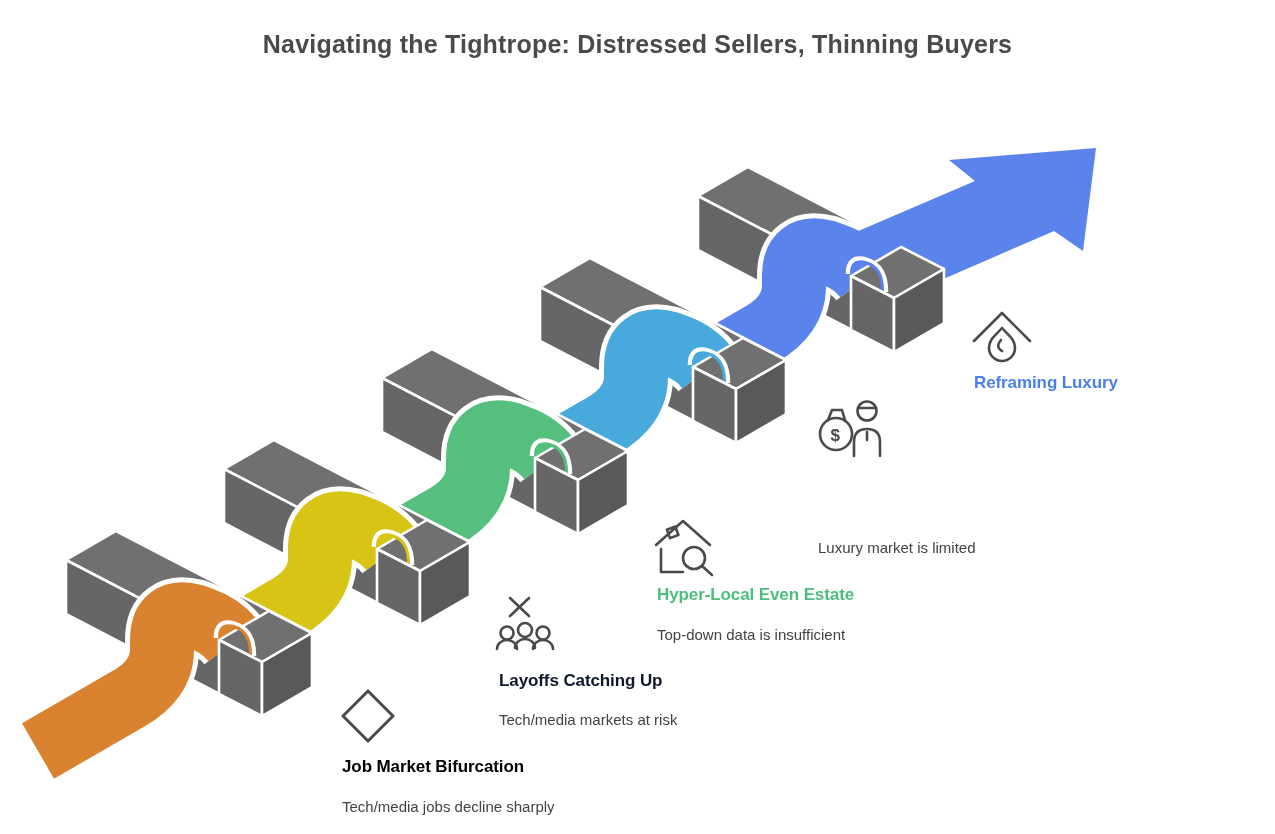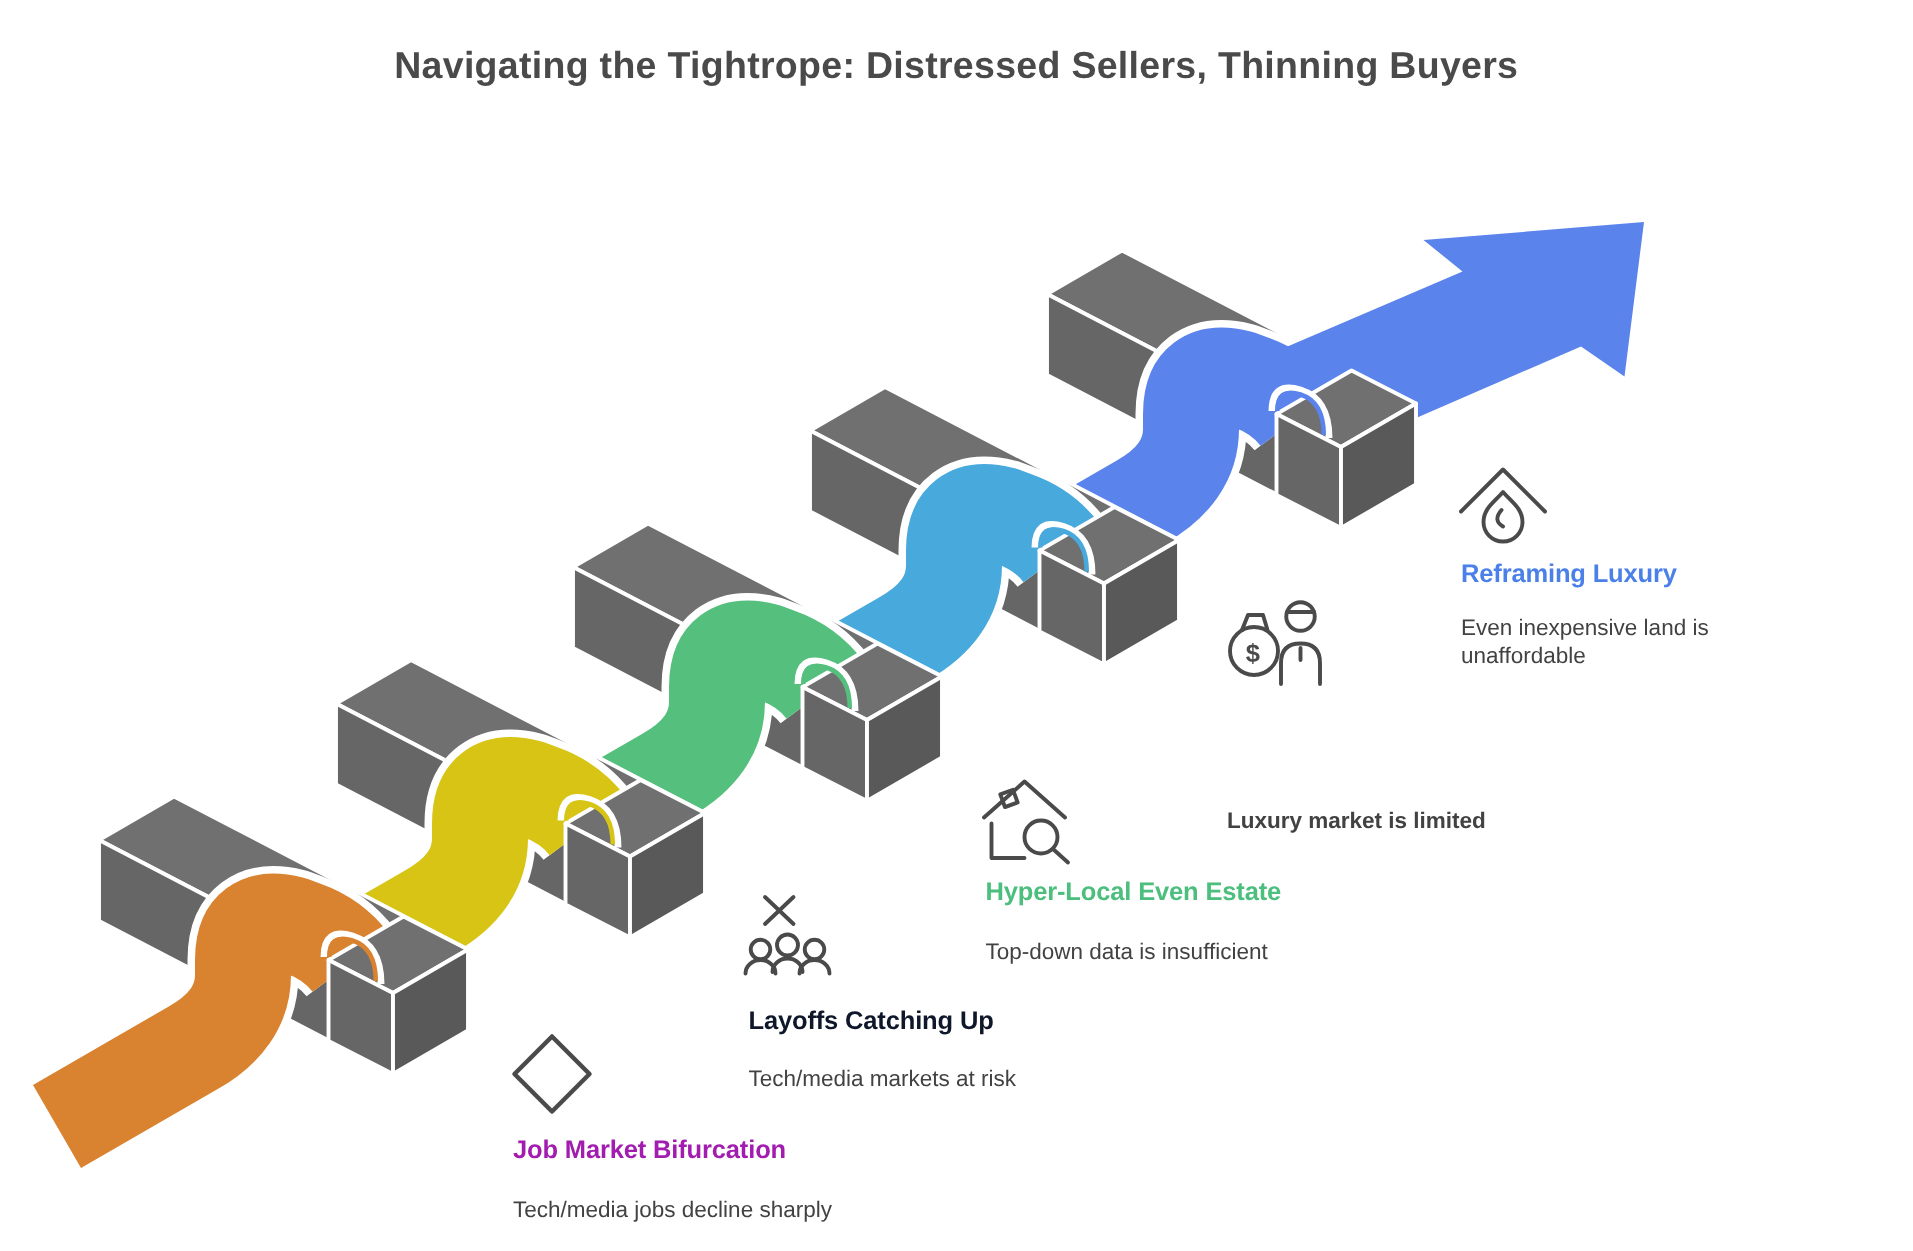--- a/index.html
+++ b/index.html
@@ -15,21 +15,21 @@
   .f-top{fill:#707070;}
   .f-side{fill:#666666;}
   .f-end{fill:#595959;}
   .arch-w{fill:none;stroke:#ffffff;stroke-width:4.6;stroke-linecap:butt;}
   .arch-c{fill:none;stroke:currentColor;stroke-width:3;stroke-linecap:butt;}
   .arrow-head{fill:currentColor;}
   
   .step{position:absolute;}
   .step h3{margin:0;font-size:17px;font-weight:bold;letter-spacing:-.1px;line-height:23px;}
   .step p{margin:0;font-size:15px;color:#424242;line-height:19px;}
-  .h-0{color:#a21caf;} .h-1{color:#0f172a;} .h-2{color:#4cbe7d;} .h-3{color:#3fa8e0;} .h-4{color:#4a80e8;}
+  .h-0{color:#000000;} .h-1{color:#0f172a;} .h-2{color:#4cbe7d;} .h-3{color:#3fa8e0;} .h-4{color:#4a80e8;}
   .icon{position:absolute;}
   .icon svg{stroke:#4a4a4a;fill:none;stroke-width:2.6;stroke-linecap:round;stroke-linejoin:round;}
   .dollar{font-family:"Liberation Sans", sans-serif;font-size:17px;font-weight:bold;
           fill:#4a4a4a;stroke:none;}
 </style>
 </head>
 <body>
 
 <div id="stage">
 
@@ -166,24 +166,21 @@
     <p>Tech/media markets at risk</p>
   </div>
 
   <div class="step" style="left:657px;top:583px;width:260px;">
     <h3 class="h-2">Hyper-Local Even Estate</h3>
   </div>
   <div class="step" style="left:657px;top:625px;width:260px;">
     <p>Top-down data is insufficient</p>
   </div>
 
-  <div class="step" style="left:818px;top:538px;width:240px;font-weight:bold;">
+  <div class="step" style="left:818px;top:538px;width:240px;">
     <p>Luxury market is limited</p>
   </div>
 
   <div class="step" style="left:974px;top:371px;width:240px;">
     <h3 class="h-4">Reframing Luxury</h3>
   </div>
-  <div class="step" style="left:974px;top:409px;width:195px;">
-    <p>Even inexpensive land is unaffordable</p>
-  </div>
 
 </div>
 
 </body></html>

